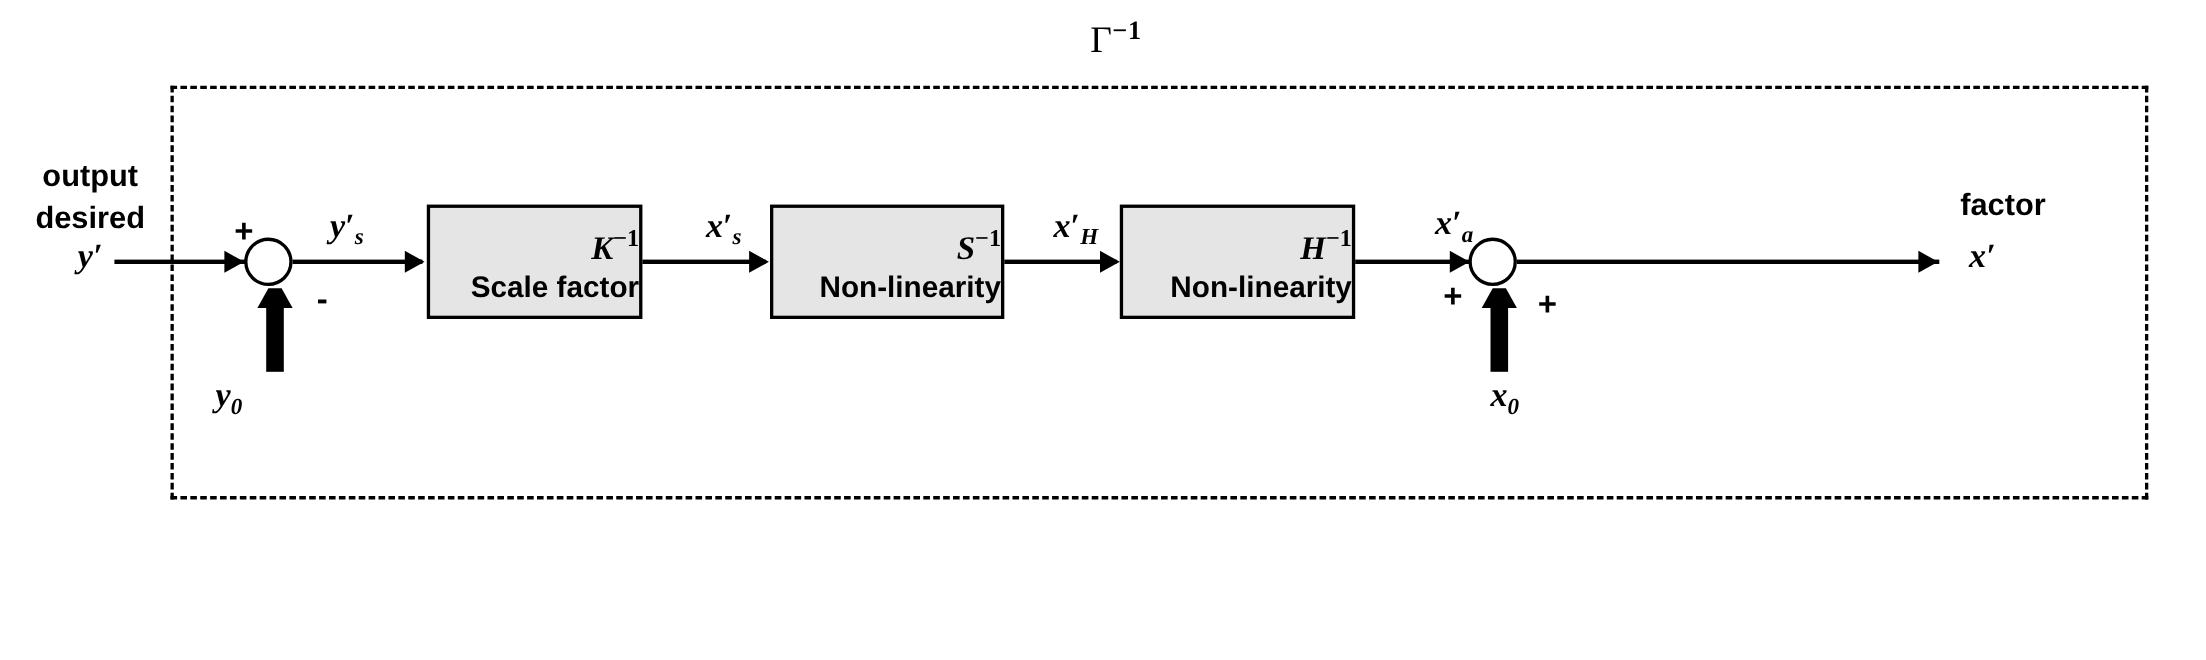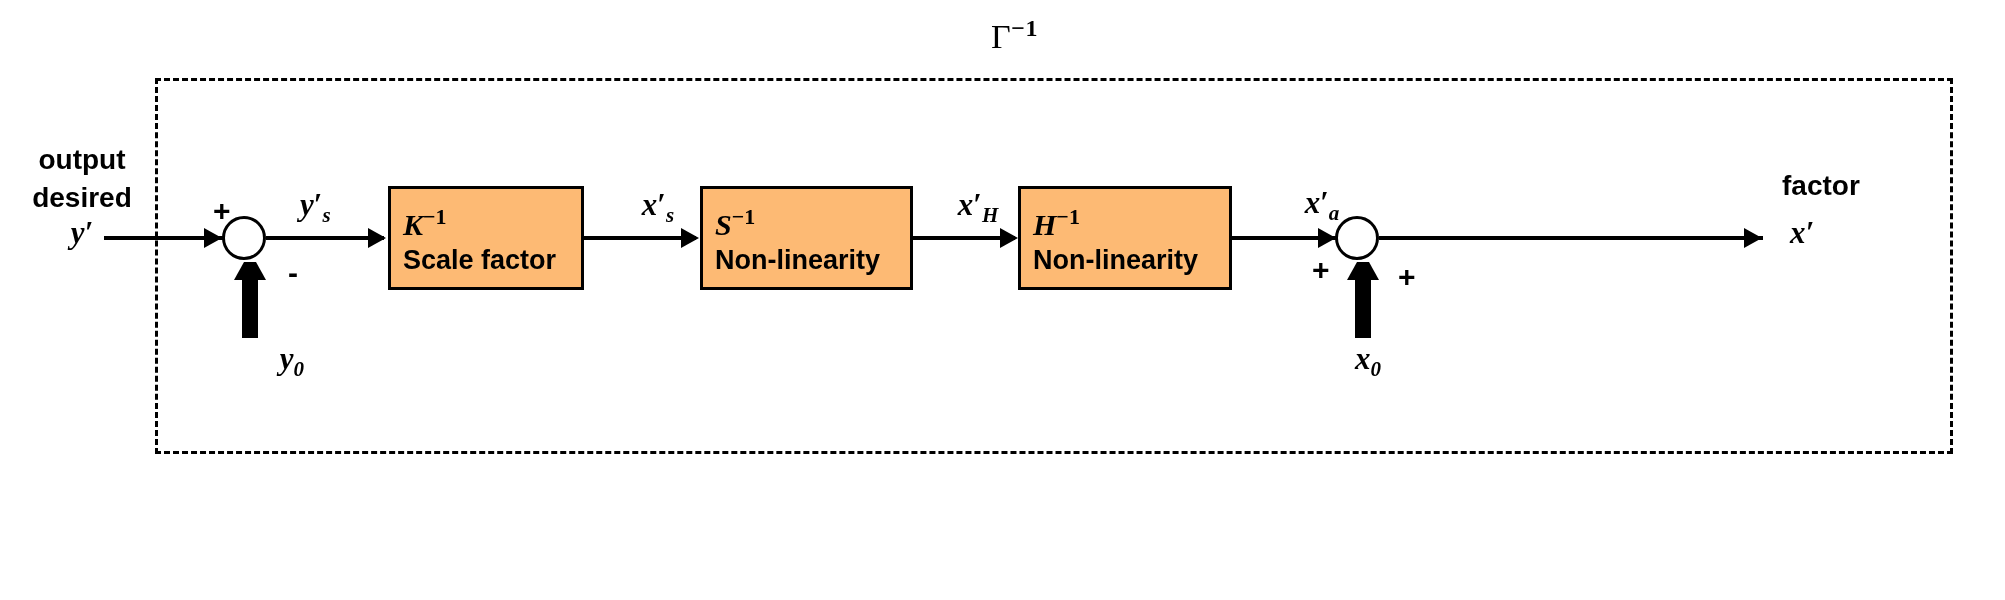--- a/index.html
+++ b/index.html
@@ -21,22 +21,22 @@
               font-family:"Liberation Serif",serif;}
 
   
   #gamma-box{
     left:155px;top:78px;width:1798px;height:376px;
     border:3px dashed #000;box-sizing:border-box;background:transparent;
   }
 
   
   .block{
-    border:3px solid #000;background:#fdba74;box-sizing:border-box;
-    display:flex;flex-direction:column;align-items:flex-start;justify-content:center;
+    border:3px solid #000;background:#e5e5e5;box-sizing:border-box;
+    display:flex;flex-direction:column;align-items:flex-end;justify-content:center;
     text-align:center;
   }
   .block .sym{
     font-family:"Liberation Serif",serif;font-weight:700;font-style:italic;
     font-size:30px;line-height:34px;
   }
   .block .sym .sup{font-style:normal;font-size:22px;vertical-align:super;}
   .block .cap{
     font-family:"Liberation Sans",sans-serif;font-weight:700;
     font-size:27px;line-height:32px;margin-top:2px;
@@ -103,21 +103,21 @@
 
   <div class="abs wire-h" style="left:104px;top:236px;width:112px;"></div>
   <div class="abs arrow-r" style="left:204px;top:228px;"></div>
 
   <div class="abs sum" id="sum-left"></div>
   <div class="abs sign" style="left:201px;top:196px;">+</div>
   <div class="abs sign" style="left:276px;top:258px;">-</div>
 
   <div class="abs wire-v" style="left:242px;top:278px;height:60px;"></div>
   <div class="abs arrow-u" style="left:234px;top:262px;"></div>
-  <div class="abs mathlabel" style="left:196px;top:342px;width:96px;text-align:right;"><span>y</span><sub>0</sub></div>
+  <div class="abs mathlabel" style="left:184px;top:342px;width:96px;text-align:left;"><span>y</span><sub>0</sub></div>
 
   <div class="abs mathlabel" style="left:288px;top:188px;width:96px;text-align:left;"><span>y</span><span class="pr">′</span><sub>s</sub></div>
   <div class="abs wire-h" style="left:266px;top:236px;width:106px;"></div>
   <div class="abs arrow-r" style="left:368px;top:228px;"></div>
 
   <div class="abs block" id="block-k">
     <div class="sym"><span>K</span><span class="sup">−1</span></div>
     <div class="cap">Scale factor</div>
   </div>
 

